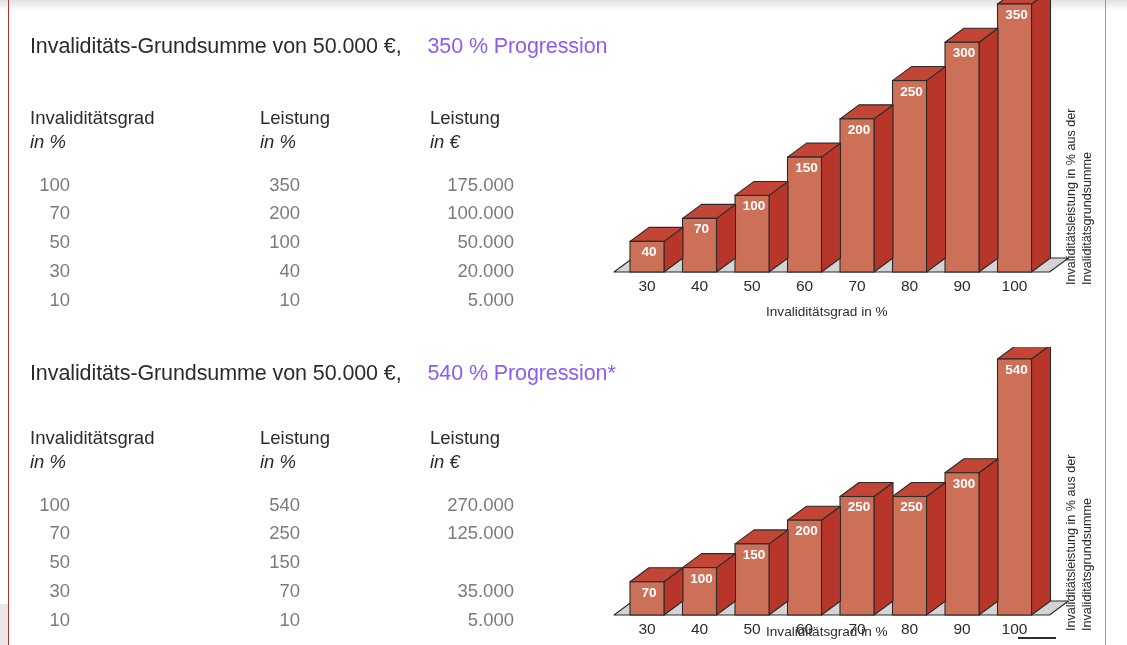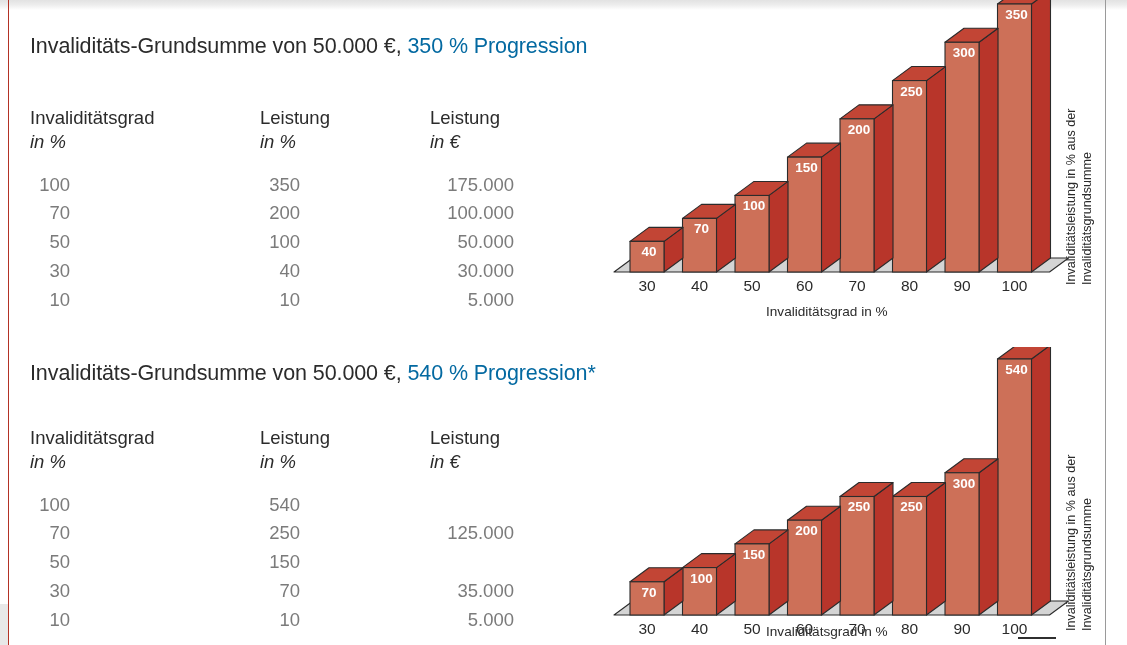--- a/index.html
+++ b/index.html
@@ -23,21 +23,21 @@
 
   
   .footnote-rule{position:absolute;left:1018px;top:637px;width:38px;height:1.6px;background:#2f2f2f;}
 
   
   .section{position:absolute;left:0;}
   .sec1{top:0;}
   .sec2{top:347px;}
 
   .title{position:absolute;left:30px;font-size:21.5px;color:#2b2b2b;white-space:nowrap;letter-spacing:-0.1px;}
-  .title .accent{color:#0369a1;}
+  .title .accent{color:#8b5cf6;margin-left:20px;}
 
   
   .tbl{position:absolute;left:30px;}
   .hrow{display:flex;}
   .hcol{font-size:18.5px;color:#2b2b2b;line-height:1.32;}
   .hcol .l2{display:block;font-style:italic;}
   .c1{width:230px;}
   .c2{width:170px;}
   .c3{width:120px;}
 
@@ -105,21 +105,21 @@
         <div class="dcell d3"><span class="num-pad3">100.000</span></div>
       </div>
       <div class="drow">
         <div class="dcell d1"><span class="num-pad">50</span></div>
         <div class="dcell d2"><span class="num-pad2">100</span></div>
         <div class="dcell d3"><span class="num-pad3">50.000</span></div>
       </div>
       <div class="drow">
         <div class="dcell d1"><span class="num-pad">30</span></div>
         <div class="dcell d2"><span class="num-pad2">40</span></div>
-        <div class="dcell d3"><span class="num-pad3">30.000</span></div>
+        <div class="dcell d3"><span class="num-pad3">20.000</span></div>
       </div>
       <div class="drow">
         <div class="dcell d1"><span class="num-pad">10</span></div>
         <div class="dcell d2"><span class="num-pad2">10</span></div>
         <div class="dcell d3"><span class="num-pad3">5.000</span></div>
       </div>
     </div>
 
     <div class="chart" id="chart0" style="left:600px;top:0px;width:470px;height:310px;">
         <svg width="470" height="310">
@@ -205,20 +205,21 @@
           <span>Leistung</span>
           <span class="l2">in €</span>
         </div>
       </div>
 
       <div style="height:16px;"></div>
 
       <div class="drow">
         <div class="dcell d1"><span class="num-pad">100</span></div>
         <div class="dcell d2"><span class="num-pad2">540</span></div>
+        <div class="dcell d3"><span class="num-pad3">270.000</span></div>
       </div>
       <div class="drow">
         <div class="dcell d1"><span class="num-pad">70</span></div>
         <div class="dcell d2"><span class="num-pad2">250</span></div>
         <div class="dcell d3"><span class="num-pad3">125.000</span></div>
       </div>
       <div class="drow">
         <div class="dcell d1"><span class="num-pad">50</span></div>
         <div class="dcell d2"><span class="num-pad2">150</span></div>
       </div>

